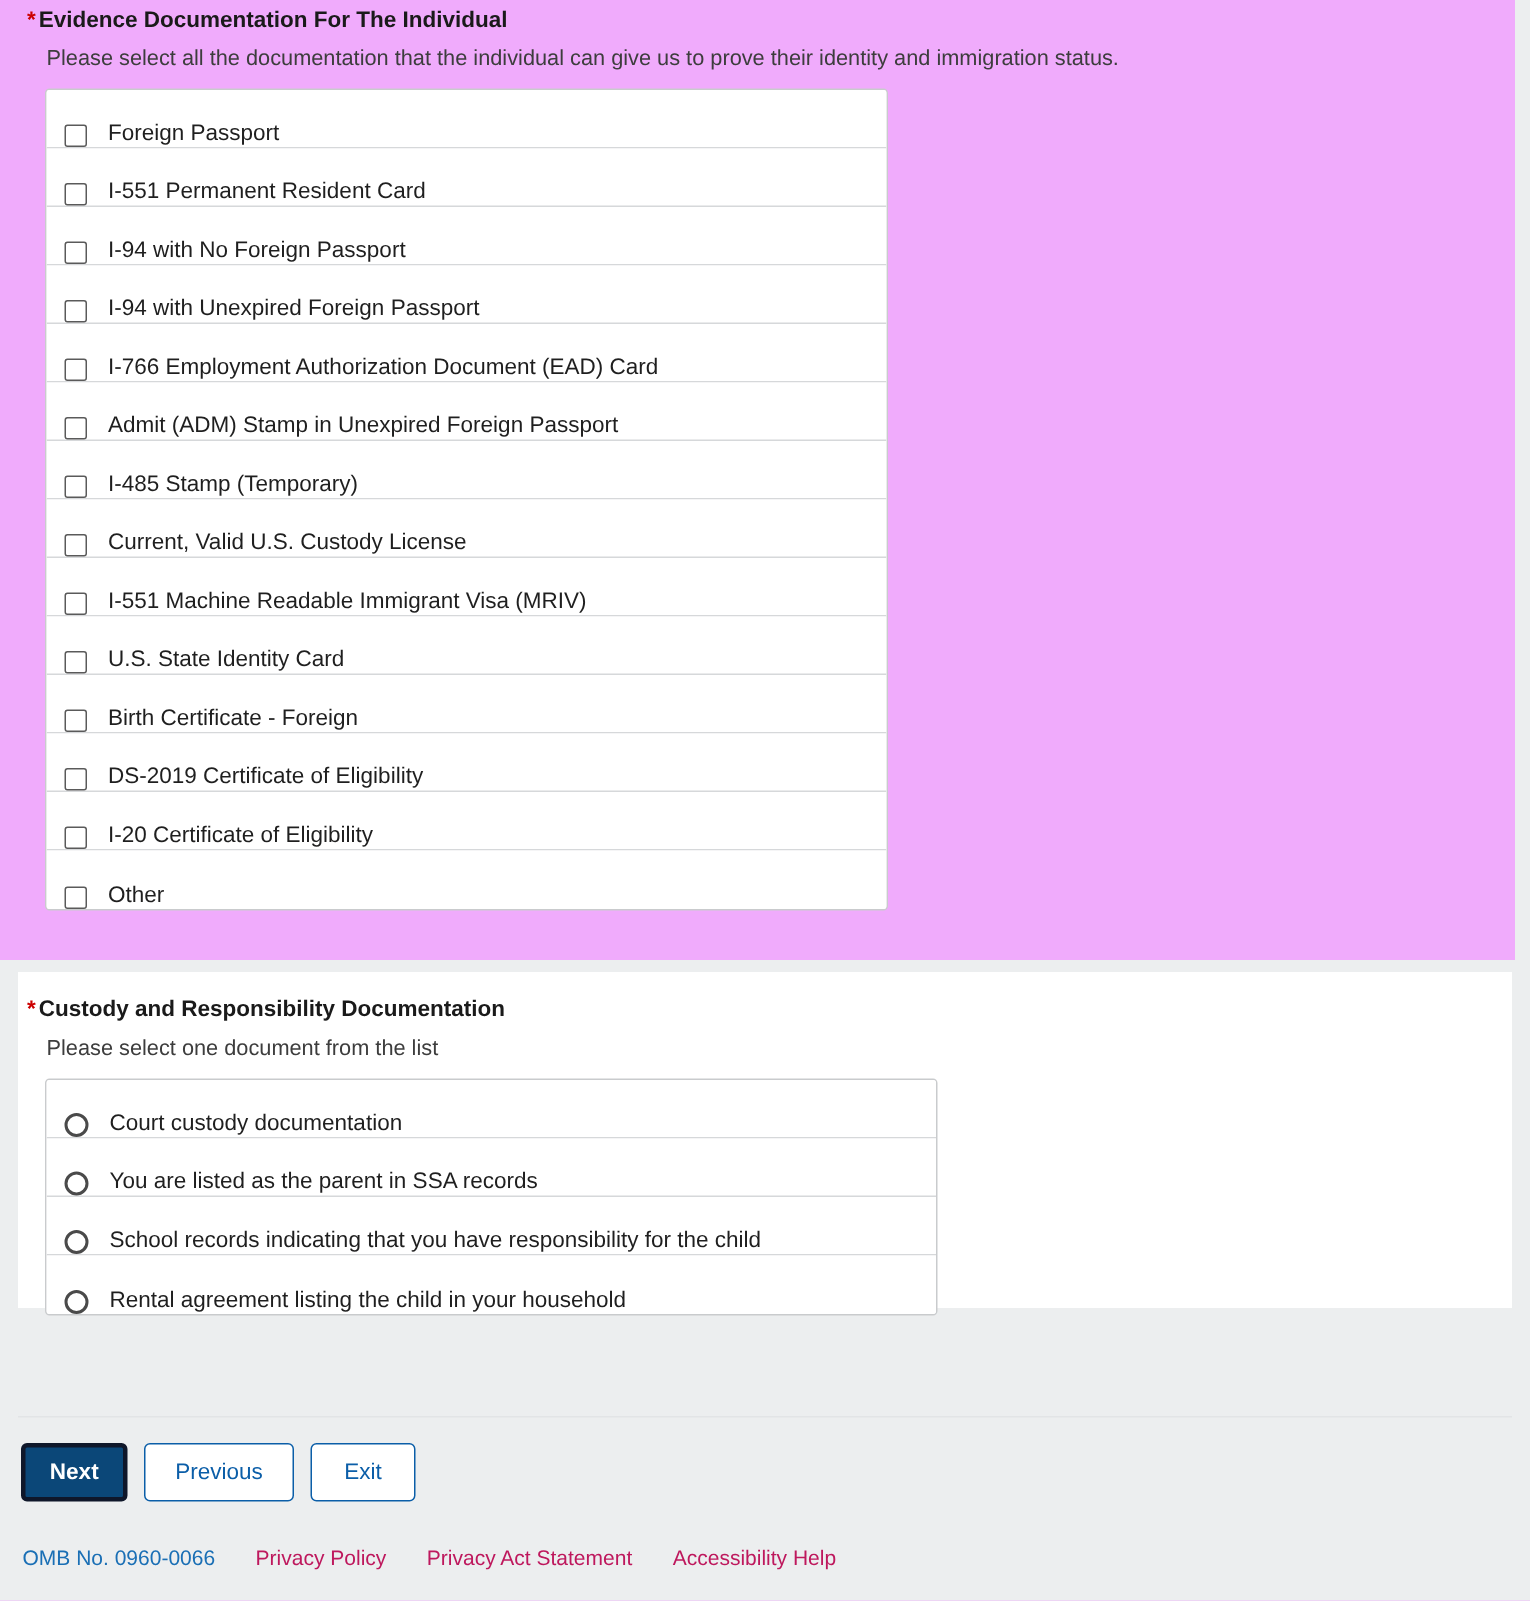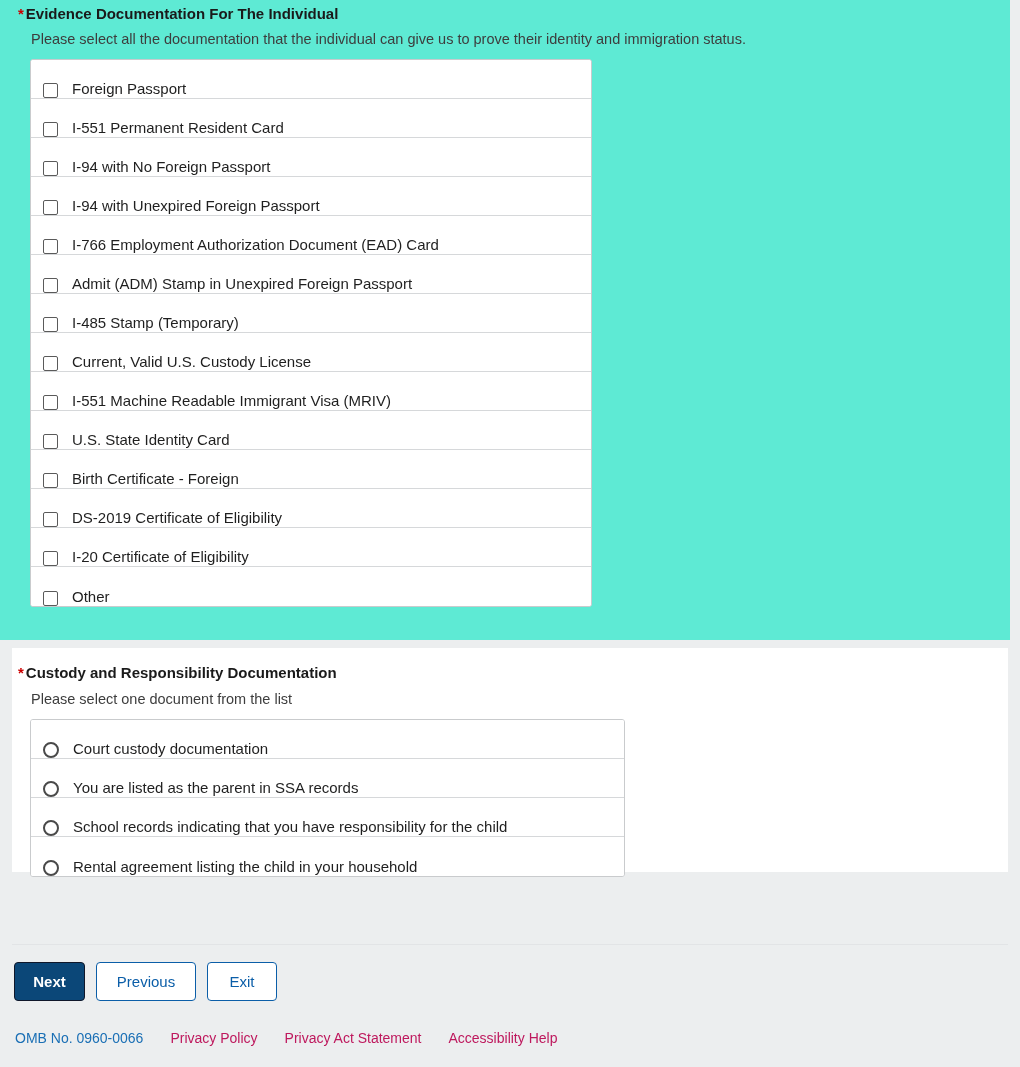--- a/index.html
+++ b/index.html
@@ -20,21 +20,21 @@
     width: 1020px;
     height: 1067px;
   }
 
   
   .section-one {
     position: absolute;
     left: 0;
     top: 0;
     width: 1010px;
-    background: #5eead4;
+    background: #f0abfc;
     padding: 0;
   }
   .section-two {
     position: absolute;
     left: 12px;
     top: 648px;
     width: 996px;
     background: #ffffff;
     height: 224px;
   }
@@ -120,21 +120,21 @@
     border-radius: 4px;
     box-sizing: border-box;
     cursor: pointer;
     display: flex;
     align-items: center;
     justify-content: center;
     height: 39px;
   }
   .btn-primary {
     background: #0b4778;
-    border: 1px solid #0f172a;
+    border: 3px solid #0f172a;
     color: #ffffff;
     font-weight: bold;
     width: 71px;
   }
   .btn-secondary {
     background: #ffffff;
     border: 1.5px solid #0b5ea8;
     color: #0b5ea8;
     width: 100px;
   }

